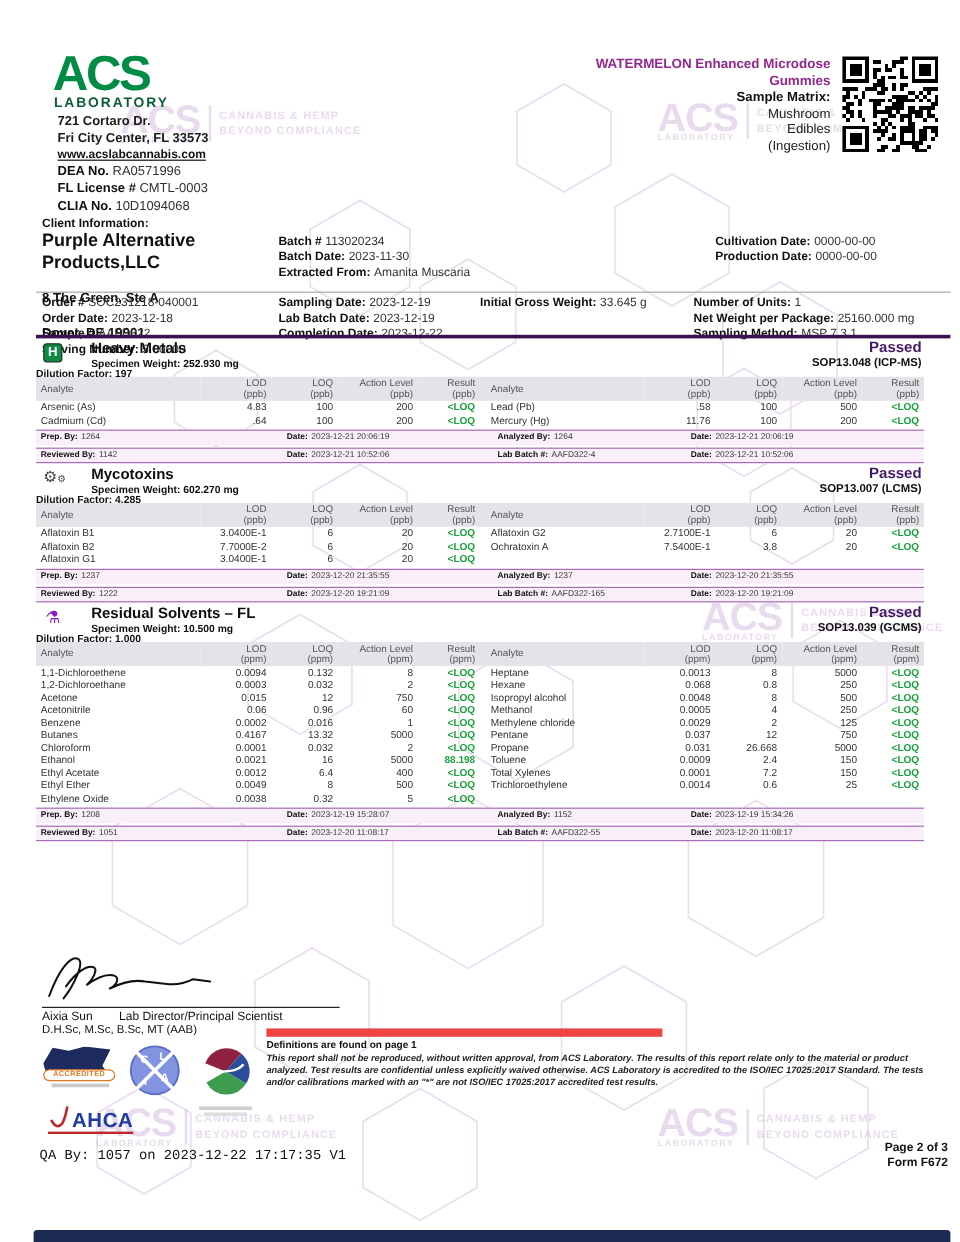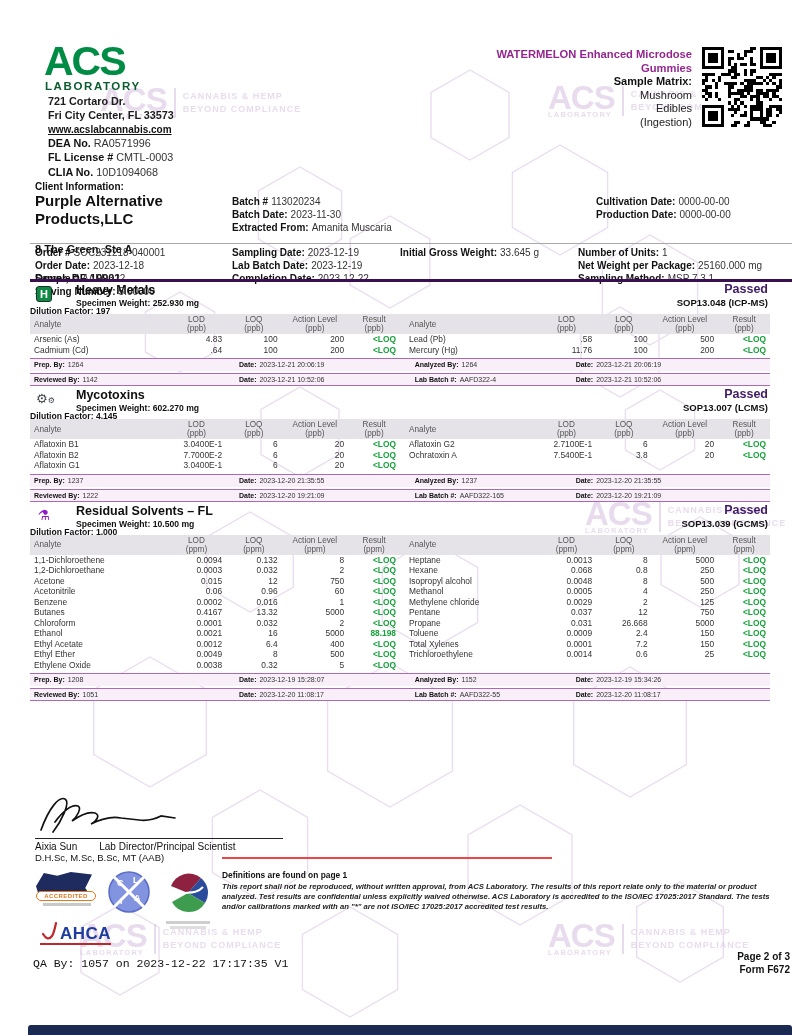--- a/index.html
+++ b/index.html
@@ -63,42 +63,42 @@
   .mycotoxins-icon::after { content:"⚙"; font-size:8px; }
   .flask-icon { color:#9117c9; font-family:"DejaVu Sans",sans-serif; font-size:14px; font-weight:bold; line-height:16px; }
   .sec-title  { position:absolute; left:46px; top:-2px; font-size:12.5px; font-weight:bold; color:#0f0f0f; }
   .sec-spec   { position:absolute; left:46px; top:13px; font-size:8.6px; font-weight:bold; color:#0f0f0f; }
   .sec-dil    { position:absolute; left:0px;  top:21px; font-size:8.6px; font-weight:bold; color:#0f0f0f; }
   .sec-status { position:absolute; right:2px; top:-3px; font-size:12.5px; font-weight:bold; color:#401a66; }
   .sec-method { position:absolute; right:2px; top:12px; font-size:9.5px; font-weight:bold; color:#0f0f0f; }
 
   .sec-tables { display:flex; align-items:flex-start; }
   .an-table { border-collapse:collapse; table-layout:fixed; width:50%; }
-  .an-table th { background:#e5e2e8; color:#555; font-weight:normal; font-size:8.2px; line-height:9px; padding:1px 4px; height:20px; vertical-align:middle; }
+  .an-table th { background:#e5e2e8; color:#555; font-weight:normal; font-size:8.2px; line-height:9px; padding:1px 4px; text-align:right; height:20px; vertical-align:middle; }
   .an-table th.col-analyte { text-align:left; }
   .an-table td { font-size:8.4px; line-height:10.5px; padding:0 4px; color:#333; text-align:right; white-space:nowrap; overflow:hidden; }
   .an-table td.analyte { text-align:left; }
   .an-table td.res { color:#17a23b; font-weight:bold; }
   .an-table.right th.col-analyte, .an-table.right td.analyte { padding-left:9px; }
 
   .sec-audit { margin-top:3px; }
   .audit-row { display:grid; grid-template-columns:28% 24% 22% 26%; background:#f8eff8; border-top:1px solid #a96bb8; padding:0 4px; height:13px; line-height:12px; font-size:7px; color:#333; white-space:nowrap; overflow:hidden; }
   .audit-row + .audit-row { margin-top:2px; }
   .audit-row:last-child { border-bottom:1px solid #a96bb8; }
   .audit-row b { color:#111; margin-right:3px; }
 
   
   .sig { left:35px; top:790px; width:260px; }
   .sig-rule { width:248px; border-top:1.6px solid #222; margin-top:-4px; }
   .sig-row { font-size:10px; color:#111; margin-top:2px; }
   .sig-row .sig-title { margin-left:22px; }
   .sig-cred { font-size:9.5px; color:#111; }
 
   .defs { left:222px; top:857px; width:570px; }
-  .defs-line { display:block; width:330px; border-top:2px solid #ef4444; font-size:8.4px; font-weight:bold; color:#111; padding-top:11px; }
+  .defs-line { display:block; width:330px; border-top:7px solid #ef4444; font-size:8.4px; font-weight:bold; color:#111; padding-top:1px; }
   .disclaimer { font-size:7.7px; font-style:italic; font-weight:bold; color:#222; line-height:1.3; margin-top:2px; }
 
   .badge-a2la { left:36px; top:872px; width:62px; }
   .a2la-shape { width:56px; height:26px; background:#1d2b5e; clip-path:polygon(0 55%,14% 4%,38% 14%,62% 0,100% 10%,88% 62%,100% 100%,6% 96%); }
   .a2la-band { position:relative; margin-top:-7px; width:60px; border:1px solid #e07820; background:#fff; color:#e07820; font-size:6px; font-weight:bold; letter-spacing:.4px; text-align:center; border-radius:6px; line-height:8px; }
   .a2la-sub { width:48px; height:3px; background:#c9c9c9; margin:2px auto 0; }
 
   .badge-clia { left:106px; top:869px; }
   .badge-iso { left:166px; top:871px; }
   .iso-sub { width:44px; height:3px; background:#cfcfcf; margin-top:2px; }
@@ -589,21 +589,21 @@
               <span><b>Lab Batch #:</b>AAFD322-4</span>
               <span><b>Date:</b>2023-12-21 10:52:06</span>
             </div>
           </div>
   </section>
         <section class="sec">
     <div class="sec-head">
       <span class="sec-icon mycotoxins-icon">⚙</span>
       <div class="sec-title">Mycotoxins</div>
       <div class="sec-spec">Specimen Weight: 602.270 mg</div>
-      <div class="sec-dil">Dilution Factor: 4.145</div>
+      <div class="sec-dil">Dilution Factor: 4.285</div>
       <div class="sec-status">Passed</div>
       <div class="sec-method">SOP13.007 (LCMS)</div>
     </div>
     <div class="sec-tables">
       <table class="an-table">
               <colgroup>
                 <col style="width: 37%;">
                 <col style="width: 16%;">
                 <col style="width: 15%;">
                 <col style="width: 18%;">

